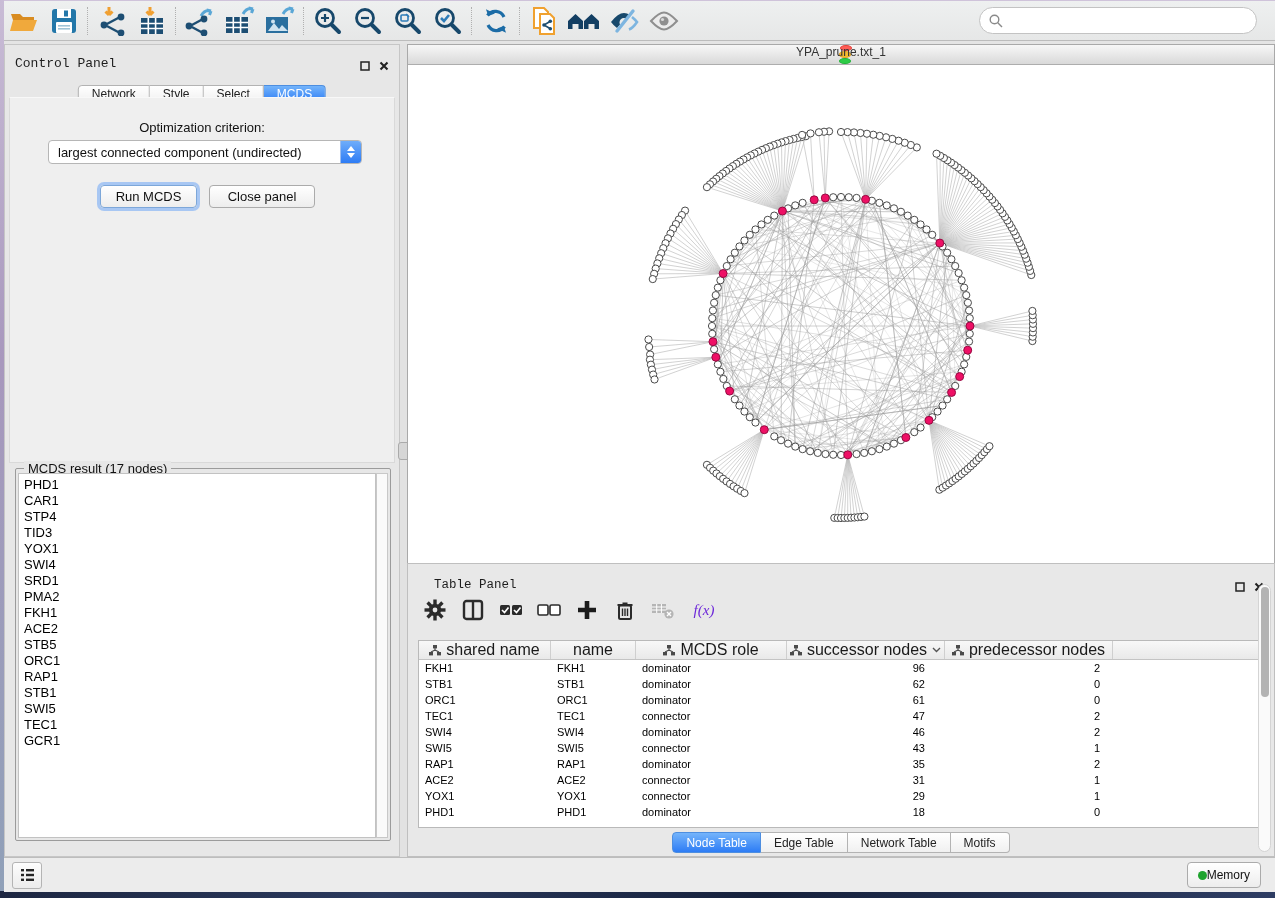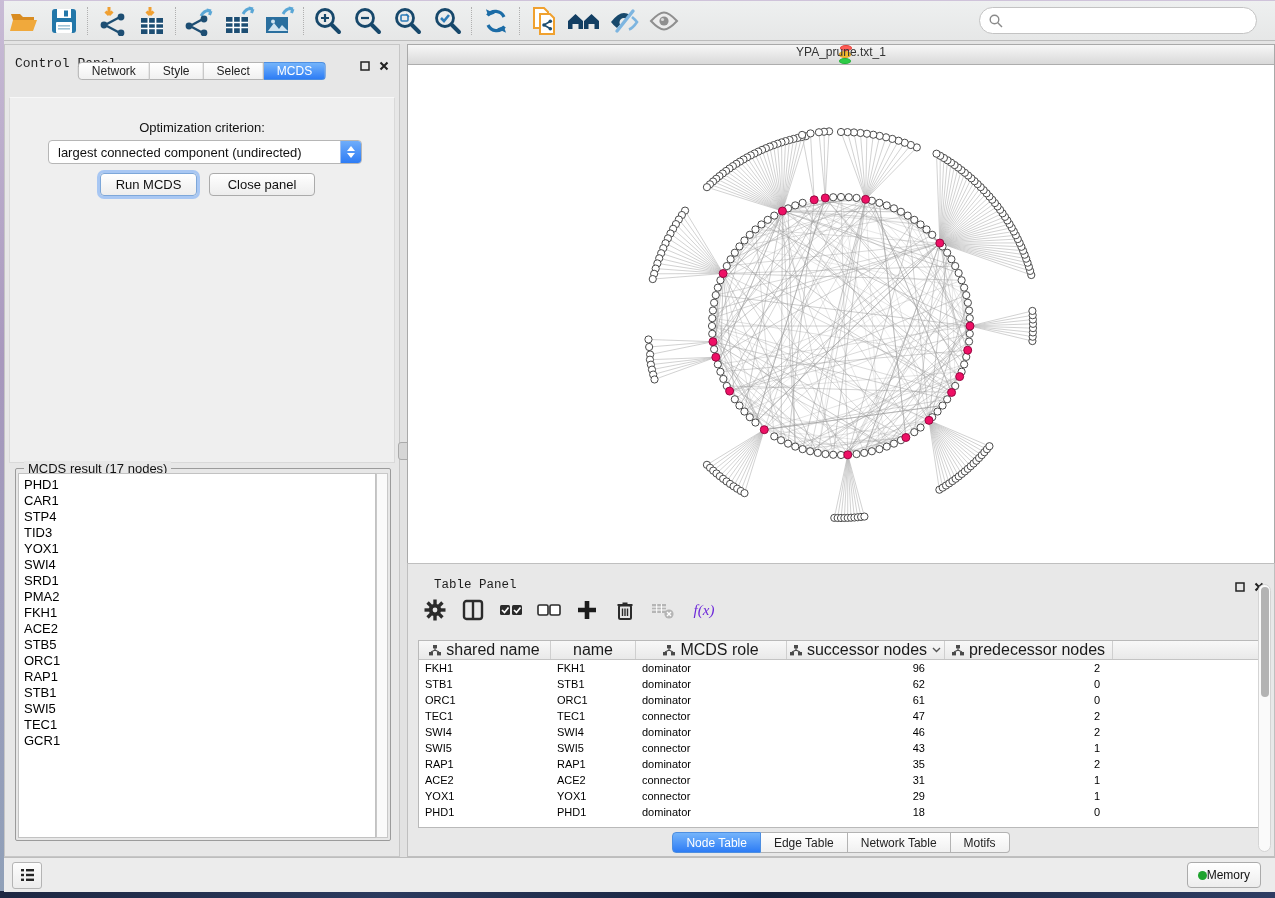--- a/index.html
+++ b/index.html
@@ -18,38 +18,38 @@
   .tb-sep{width:1px;height:28px;margin:0 3px;border-left:1px dotted #b0b0b0;}
   #search-wrap{margin-left:auto;margin-right:18px;width:278px;height:27px;border:1px solid #c3c3c3;
                border-radius:14px;background:#fff;display:flex;align-items:center;padding-left:9px;box-sizing:border-box;}
   #search-input{border:none;outline:none;flex:1;font-size:12px;background:transparent;margin-left:6px;font-family:"Liberation Sans",sans-serif;}
 
   
   #control-panel{left:4px;top:44px;width:396px;height:813px;background:#e7e7e7;border:1px solid #c6c6c6;box-sizing:border-box;}
   .panel-head{height:24px;display:flex;align-items:flex-end;padding:2px 10px 0 10px;font-size:13px;color:#1d1d1d;font-family:Liberation Mono, monospace;}
   .panel-head .spacer{flex:1;}
   .mini-ic{margin-left:9px;display:flex;align-items:center;}
-  #cp-tabs{position:absolute;left:50%;transform:translateX(-50%);top:17px;display:flex;height:18px;}
+  #cp-tabs{position:absolute;left:50%;transform:translateX(-50%);top:40px;display:flex;height:18px;}
   .seg{font-size:12px;padding:0 13px;display:flex;align-items:center;background:linear-gradient(#ffffff,#f0f0f0);
        border:1px solid #b3b3b3;border-left:none;color:#222;}
   .seg:first-child{border-left:1px solid #b3b3b3;border-radius:4px 0 0 4px;}
   .seg:last-child{border-radius:0 4px 4px 0;}
   .seg.active{background:linear-gradient(#74b4fb,#2d7cf5);color:#fff;border-color:#4d8ee0;}
   #cp-inner{position:absolute;left:4px;top:52px;width:386px;height:366px;background:#efefef;
             border:1px solid #d9d9d9;border-top:1px solid #f8f8f8;box-sizing:border-box;}
   #opt-label{position:absolute;top:22px;width:100%;text-align:center;font-size:13px;color:#111;}
   #dropdown{position:absolute;left:38px;top:42px;width:314px;height:24px;background:#fff;border:1px solid #b6b6b6;
             border-radius:4px;display:flex;align-items:center;box-sizing:border-box;overflow:hidden;}
   #dropdown .dd-text{flex:1;font-size:13px;color:#111;padding-left:9px;white-space:nowrap;}
   #dropdown .dd-step{width:20px;height:100%;background:linear-gradient(#6fadfa,#2e7cf5);display:flex;flex-direction:column;
             align-items:center;justify-content:center;gap:2px;border-left:1px solid #9dbef0;}
   .tri{width:0;height:0;border-left:4px solid transparent;border-right:4px solid transparent;}
   .tri.up{border-bottom:5px solid #fff;} .tri.down{border-top:5px solid #fff;}
   .mac-btn{position:absolute;height:23px;background:linear-gradient(#ffffff,#ededed);border:1px solid #ababab;
-           border-radius:4px;font-size:13px;color:#111;display:flex;align-items:center;justify-content:center;box-sizing:border-box;}
+           border-radius:4px;font-size:13px;color:#111;display:flex;align-items:center;justify-content:center;box-sizing:border-box;margin-top:12px;}
   #run-btn{left:90px;top:75px;width:97px;box-shadow:0 0 0 3px rgba(110,165,245,.55);border-color:#7da7d9;}
   #close-btn{left:199px;top:75px;width:106px;}
   
   #result-box{position:absolute;left:10px;top:423px;width:374px;height:371px;border:1px solid #9b9b9b;border-radius:2px;}
   #result-title{position:absolute;left:8px;top:-8px;background:#e7e7e7;padding:0 4px;font-size:13px;color:#111;}
   #result-list{position:absolute;left:2px;top:4px;right:14px;bottom:2px;background:#fff;border:1px solid #c2c2c2;
                overflow:hidden;padding:3px 0 0 5px;box-sizing:border-box;}
   #result-scroll{position:absolute;top:4px;right:2px;bottom:2px;width:12px;background:#fafafa;border:1px solid #c8c8c8;box-sizing:border-box;}
   .result-item{font-size:13px;line-height:16px;color:#000;}
 

